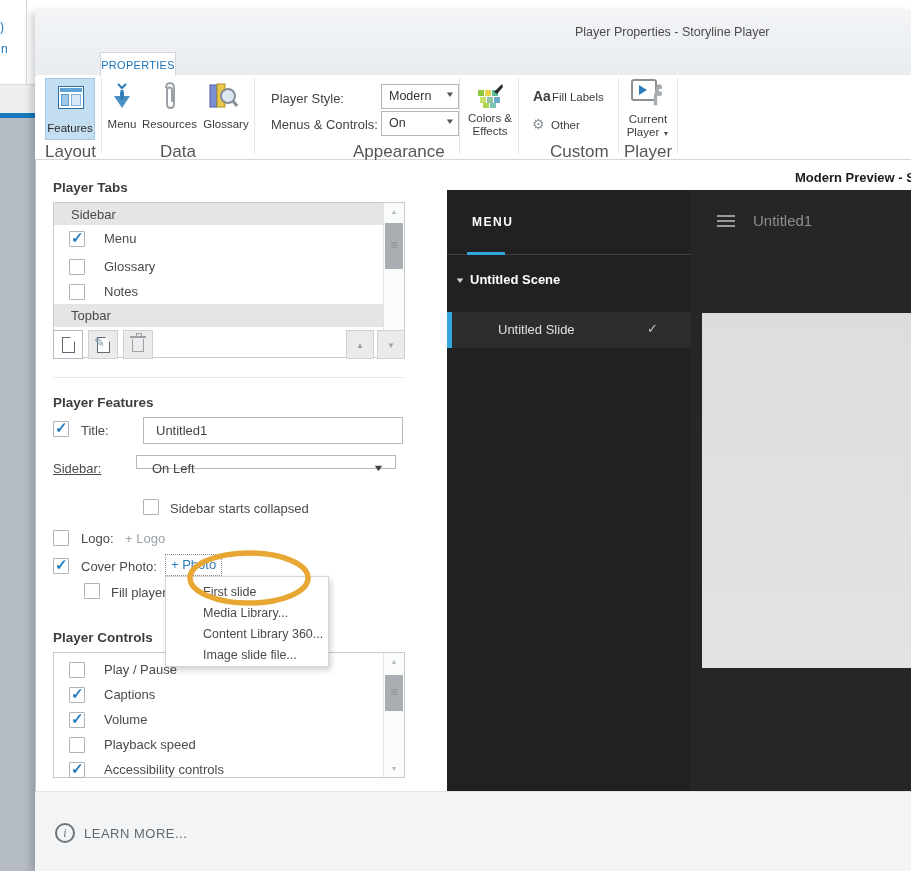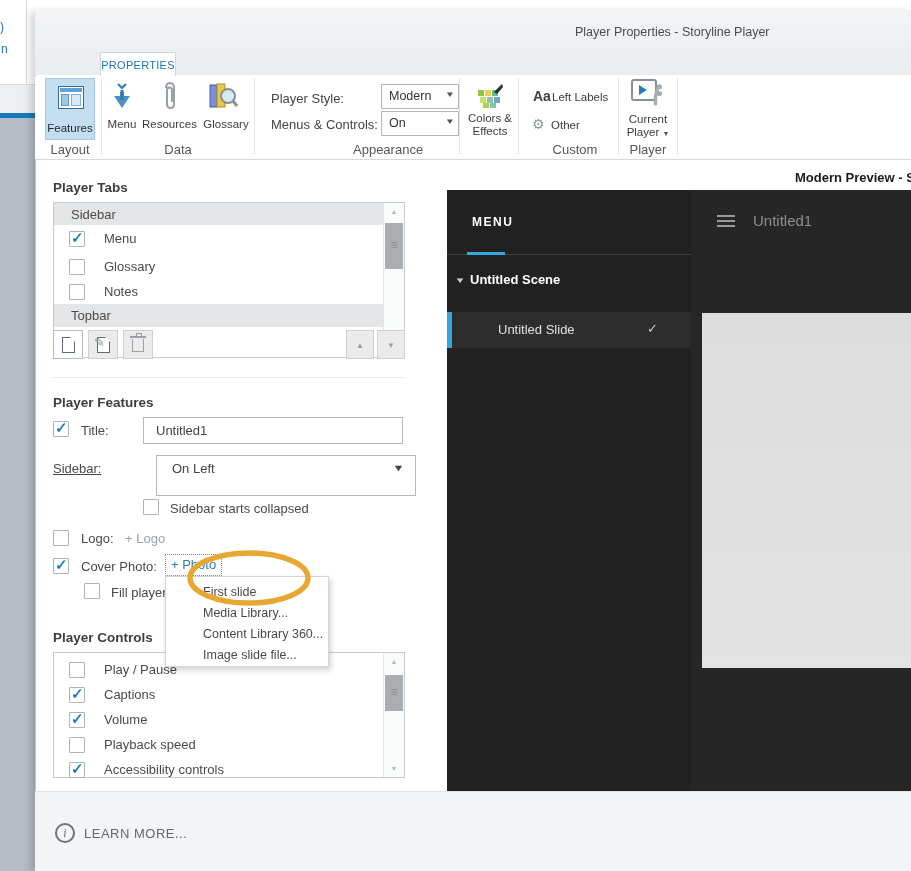--- a/index.html
+++ b/index.html
@@ -16,21 +16,21 @@
   .bg-blue { left:0; top:113px; width:35px; height:5px; background:#1479bd; }
   .bg-gray { left:0; top:118px; width:35px; height:753px; background:#b5bcc4; }
 
   
   .dialog { left:35px; top:10px; width:876px; height:861px; background:#fff; border:1px solid #bfc3c7; border-right:none; border-bottom:none; box-shadow:-4px 2px 8px rgba(0,0,0,.18); }
   .dlg-header { left:35px; top:10px; width:876px; height:65px; background:linear-gradient(#f2f4f6,#eaedf0); }
   .dlg-title { top:25px; left:575px; font-size:12.5px; color:#4a4a4a; white-space:nowrap; }
   .props-tab { left:100px; top:52px; width:76px; height:24px; background:#fff; border:1px solid #d4d7da; border-bottom:none; color:#1c74bb; font-size:11px; text-align:center; line-height:24px; letter-spacing:.3px; }
   .ribbon { left:35px; top:76px; width:876px; height:84px; background:#fff; border-bottom:1px solid #d6d9dc; }
   .rsep { top:78px; width:1px; height:76px; background:#e4e6e9; }
-  .grp-label { top:142px; font-size:13px; color:#565656; text-align:center; }
+  .grp-label { top:142px; font-size:17px; color:#565656; text-align:center; }
   .itm-label { top:118px; font-size:11.5px; color:#3c3c3c; text-align:center; white-space:nowrap; }
 
   .features-btn { left:45px; top:78px; width:50px; height:62px; background:#c3ddf1; border:1px solid #a6c9e7; }
   .feat-icon { position:absolute; left:12px; top:7px; width:26px; height:23px; border:1px solid #2e6da4; background:#fff; }
   .feat-icon .bar { position:absolute; left:1px; top:1px; right:1px; height:4px; background:#5ea3d8; }
   .feat-icon .l { position:absolute; left:2px; top:7px; width:8px; height:12px; background:#9ec9e8; border:1px solid #5e98c8; }
   .feat-icon .r { position:absolute; left:12px; top:7px; width:10px; height:12px; background:#d9eaf7; border:1px solid #7fb2dc; }
   .features-btn .lbl { position:absolute; bottom:5px; width:100%; text-align:center; font-size:11.5px; color:#2b2b2b; }
 
   .rfield-label { font-size:13px; color:#444; }
@@ -204,21 +204,21 @@
       <path d="M18 10 L26 2 L27 5 L21 12 Z" fill="#2b2b2b"></path>
     </svg>
   </div>
   <div class="abs two-line" style="left:460px;top:112px;width:60px;">
     <div>Colors &amp;</div>
     <div>Effects</div>
   </div>
   <div class="abs rsep" style="left:518px;"></div>
 
   <div class="abs aa" style="left:533px;top:88px;">Aa</div>
-  <div class="abs itm-label" style="left:552px;top:91px;">Left Labels</div>
+  <div class="abs itm-label" style="left:552px;top:91px;">Fill Labels</div>
   <div class="abs gear" style="left:532px;top:116px;">⚙</div>
   <div class="abs itm-label" style="left:551px;top:119px;">Other</div>
   <div class="abs grp-label" style="left:550px;width:50px;">Custom</div>
   <div class="abs rsep" style="left:618px;"></div>
 
   <div class="abs" style="left:630px;top:78px;">
     <svg width="36" height="34" viewBox="0 0 36 34">
       <rect x="2" y="2" width="24" height="20" rx="2" fill="#fff" stroke="#8a8f94" stroke-width="2"></rect>
       <path d="M9 7 L17 12 L9 17 Z" fill="#2d7cba"></path>
       <path d="M24 6 q5 -2 6 3 l-1 2 l-3 0 l0 3 l3 0 l1 2 q-1 5 -6 3 l0 11 l-4 0 l0 -11 z" fill="#a8adb2" transform="scale(0.85) translate(8,2)"></path>
@@ -276,21 +276,21 @@
 
   <div class="abs heading" style="left:53px;top:395px;">Player Features</div>
 
   <span class="abs cb checked" style="left:53px;top:421px;"></span>
   <span class="abs flabel" style="left:81px;top:423px;">Title:</span>
   <div class="abs input-box" style="left:143px;top:417px;width:260px;height:27px;">
     <span class="val">Untitled1</span>
   </div>
 
   <span class="abs flabel" style="left:53px;top:461px;text-decoration:underline;">Sidebar:</span>
-  <div class="abs input-box" style="left:156px;top:455px;width:260px;height:41px;">
+  <div class="abs input-box" style="left:136px;top:455px;width:260px;height:14px;">
     <span class="val" style="left:15px;">On Left</span>
     <span class="sel-caret">▼</span>
   </div>
 
   <span class="abs cb" style="left:143px;top:499px;"></span>
   <span class="abs flabel" style="left:170px;top:501px;">Sidebar starts collapsed</span>
 
   <span class="abs cb" style="left:53px;top:530px;"></span>
   <span class="abs flabel" style="left:81px;top:531px;">Logo:</span>
   <span class="abs link-gray" style="left:125px;top:531px;">+ Logo</span>

